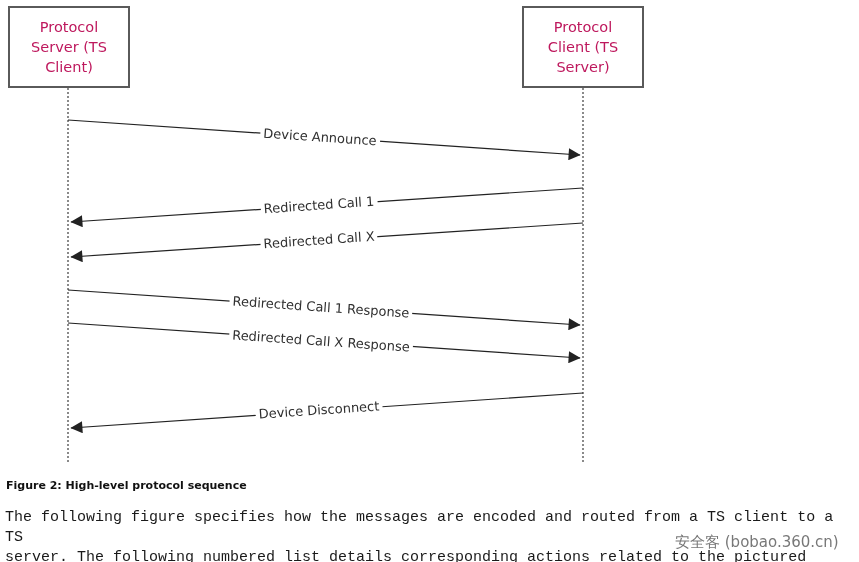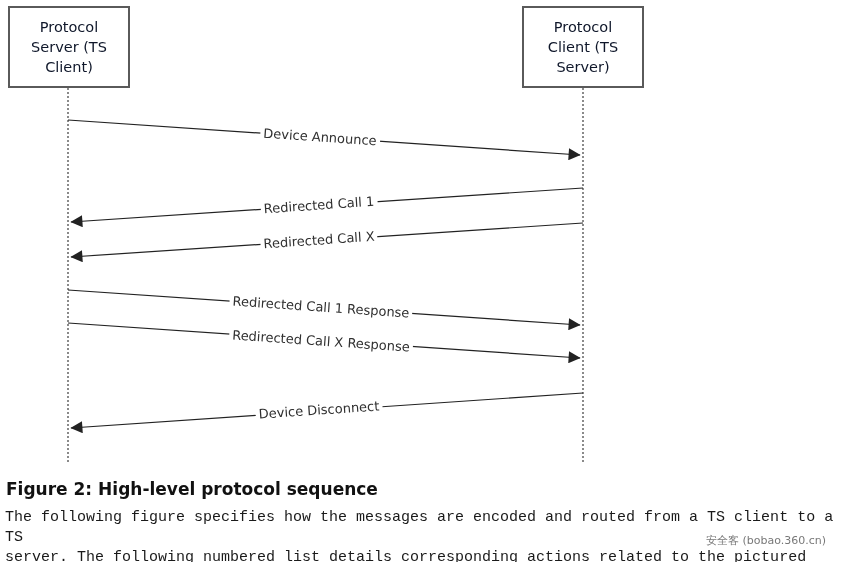--- a/index.html
+++ b/index.html
@@ -17,21 +17,21 @@
     width: 118px;
     height: 78px;
     border: 2px solid #5a5a5a;
     background: #ffffff;
     display: flex;
     align-items: center;
     justify-content: center;
     text-align: center;
     font-size: 14.5px;
     line-height: 20px;
-    color: #0f172a;
+    color: #be185d;
     white-space: pre-line;
   }
   #actor-left  { left: 8px; }
   #actor-right { left: 522px; }
   #diagram-svg {
     position: absolute;
     left: 0; top: 0;
     width: 859px; height: 470px;
   }
   .msg-label {
@@ -40,39 +40,39 @@
     padding: 0 3px;
     font-size: 13px;
     color: #303030;
     white-space: nowrap;
   }
   .rot-down { transform: translate(-50%,-50%) rotate(3.9deg); }
   .rot-up   { transform: translate(-50%,-50%) rotate(-3.9deg); }
   #figure-caption {
     position: absolute;
     left: 6px; top: 479px;
-    font-size: 17px;
+    font-size: 11px;
     font-weight: bold;
     color: #111111;
     white-space: nowrap;
   }
   #body-paragraph {
     position: absolute;
     left: 5px; top: 508px;
     width: 850px;
     font-size: 15px;
     line-height: 20px;
     color: #1a1a1a;
     white-space: pre-line;
     font-family: Liberation Mono, monospace;
   }
   #watermark {
     position: absolute;
-    left: 706px; top: 533px;
-    font-size: 11px;
+    left: 675px; top: 533px;
+    font-size: 15px;
     color: rgba(95,95,95,0.85);
     text-shadow: 1px 1px 0 rgba(255,255,255,0.85), -1px -1px 0 rgba(255,255,255,0.55);
     white-space: nowrap;
     text-align: right;
   }
 </style>
 </head>
 <body>
 
 <div id="page">

